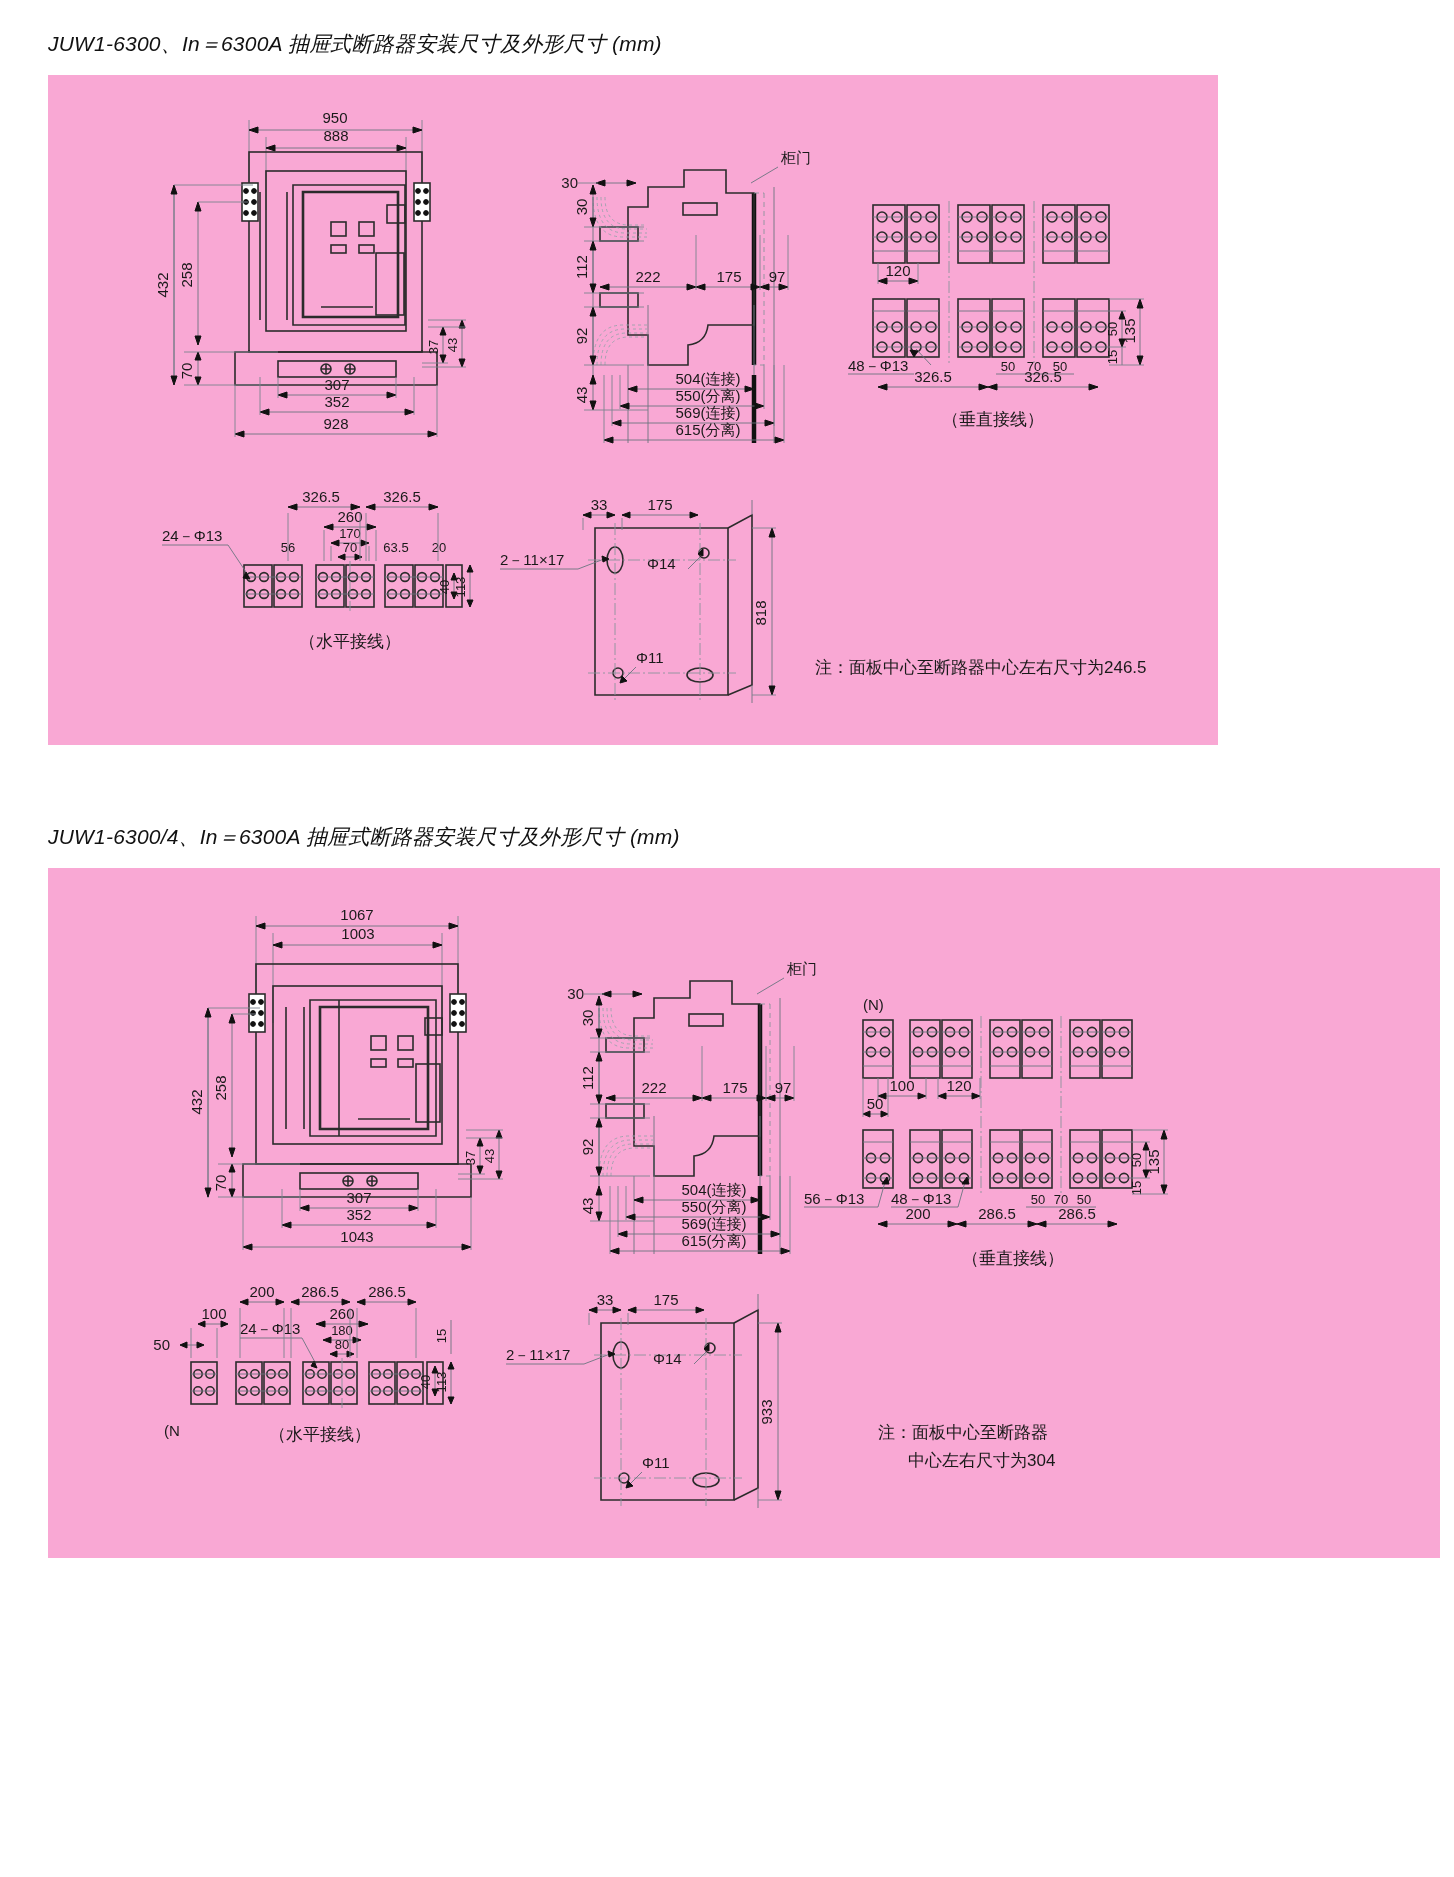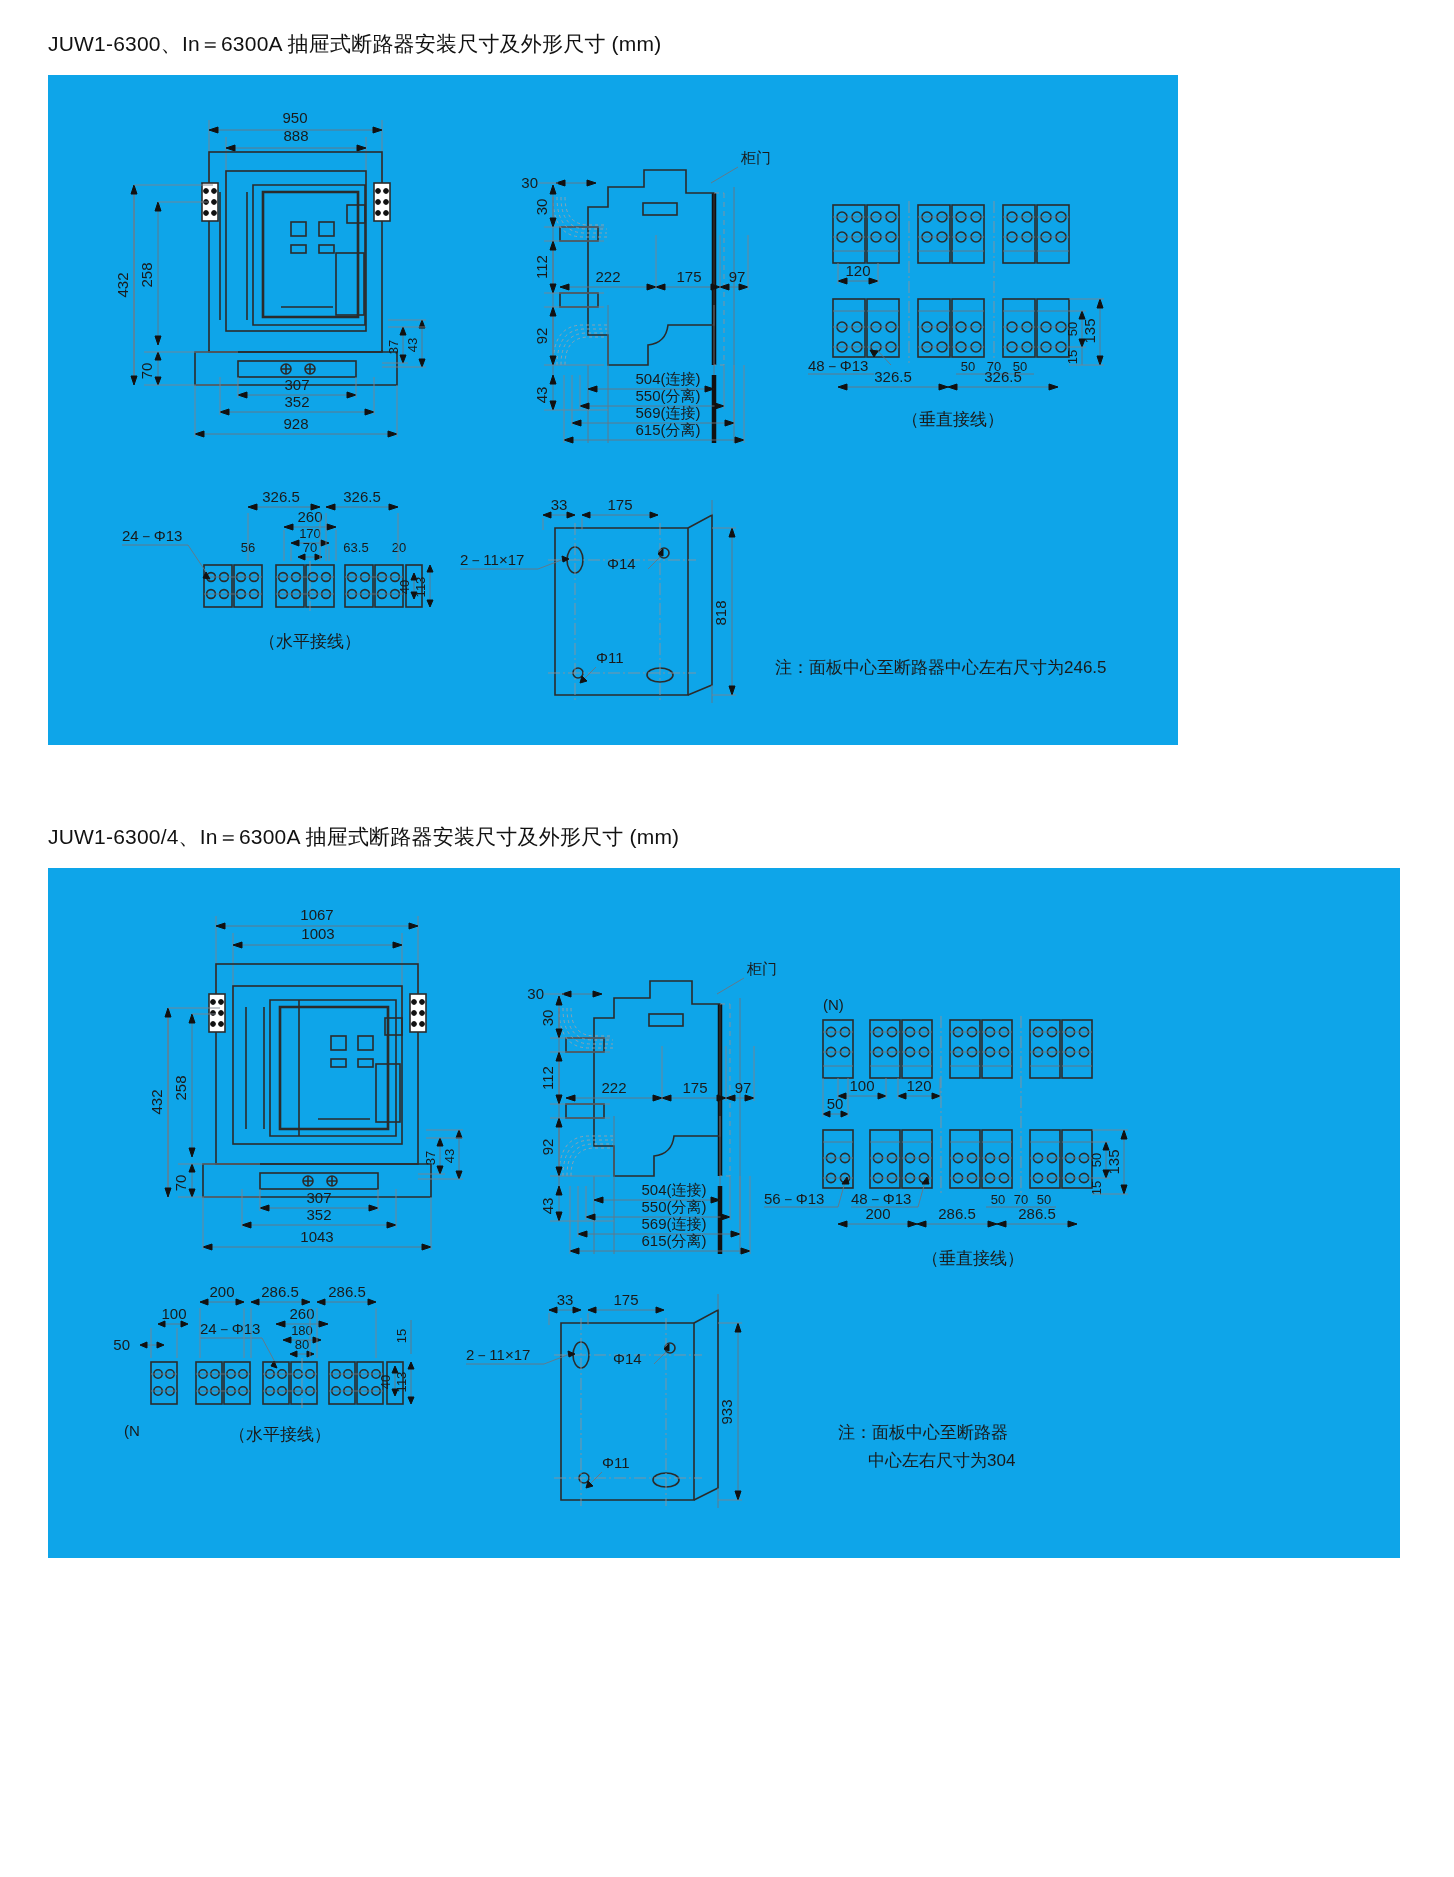--- a/index.html
+++ b/index.html
@@ -1,19 +1,19 @@
 <!DOCTYPE html>
 <html><head>
 <meta charset="utf-8">
 <style>
   html,body{margin:0;padding:0;background:#ffffff;}
   body{width:1454px;height:1877px;font-family:"Liberation Sans","DejaVu Sans",sans-serif;color:#1a1a1a;}
   .page{position:relative;width:1454px;height:1877px;}
-  .sec-title{position:absolute;font-size:21px;letter-spacing:.2px;color:#111;white-space:nowrap;}
-  .panel{position:absolute;background:#0ea5e9;}
+  .sec-title{position:absolute;font-size:21px;letter-spacing:.2px;color:#111;white-space:nowrap;font-style:italic;}
+  .panel{position:absolute;background:#f9a8d4;padding-left:40px;}
   svg{display:block;}
   text{font-family:"Liberation Sans","DejaVu Sans",sans-serif;fill:#1a1a1a;}
   .dim{font-size:15px;}
   .dimsm{font-size:13px;}
   .cn{font-size:15px;}
   .cnb{font-size:17px;}
   .note{font-size:17px;}
   .ln{stroke:#2b2b2b;fill:none;stroke-width:1.6;}
   .ln2{stroke:#2b2b2b;fill:none;stroke-width:2.6;}
   .thin{stroke:#6b7580;fill:none;stroke-width:.9;}

